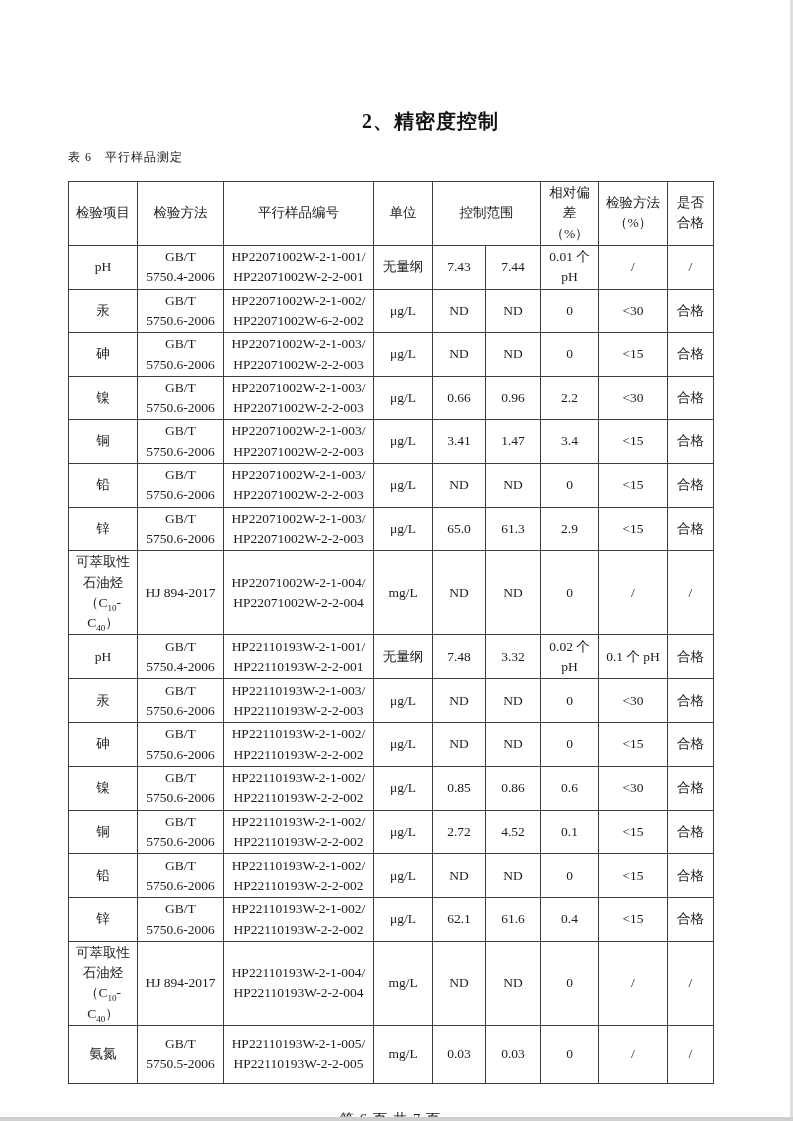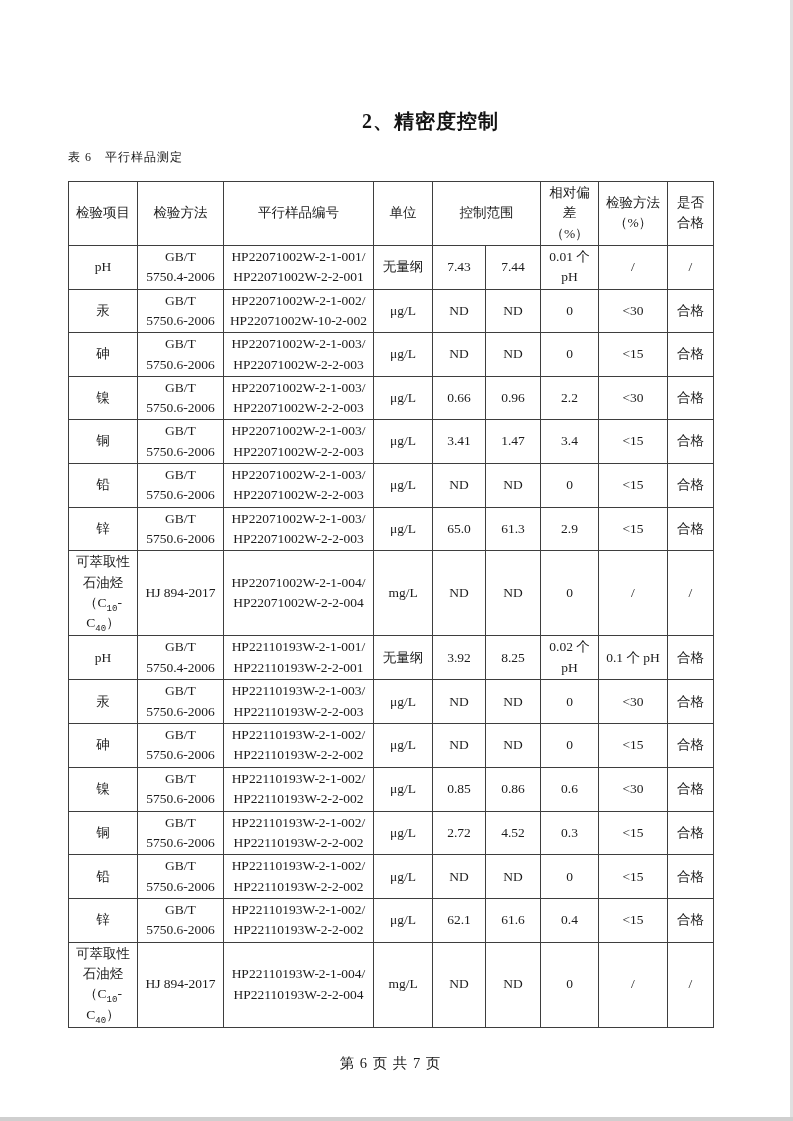--- a/index.html
+++ b/index.html
@@ -37,21 +37,21 @@
     text-align:center;
     vertical-align:middle;
     white-space:pre-line;
     padding:1px 2px;
     font-size:13.5px;
     line-height:1.5;
     font-weight:normal;
     color:#1c1c1c;
   }
   table.data-table thead tr{height:47px;}
-  table.data-table sub{font-size:9px;line-height:1;font-family:Liberation Mono, monospace;}
+  table.data-table sub{font-size:9px;line-height:1;}
   .footer{
     width:645px;
     margin:26px 0 0 68px;
     text-align:center;
     font-size:14.5px;
     letter-spacing:1px;
     color:#181818;
   }
   .edge-right{
     position:absolute;top:0;right:0;
@@ -113,21 +113,21 @@
           <td>0.01 个
 pH</td>
           <td>/</td>
           <td>/</td>
         </tr>
         <tr style="height: 43px;">
           <td>汞</td>
           <td>GB/T
 5750.6-2006</td>
           <td>HP22071002W-2-1-002/
-HP22071002W-10-2-002</td>
+HP22071002W-6-2-002</td>
           <td>μg/L</td>
           <td>ND</td>
           <td>ND</td>
           <td>0</td>
           <td>&lt;30</td>
           <td>合格</td>
         </tr>
         <tr style="height: 43px;">
           <td>砷</td>
           <td>GB/T
@@ -207,22 +207,22 @@
           <td>/</td>
           <td>/</td>
         </tr>
         <tr style="height: 44px;">
           <td>pH</td>
           <td>GB/T
 5750.4-2006</td>
           <td>HP22110193W-2-1-001/
 HP22110193W-2-2-001</td>
           <td>无量纲</td>
-          <td>3.92</td>
-          <td>8.25</td>
+          <td>7.48</td>
+          <td>3.32</td>
           <td>0.02 个
 pH</td>
           <td>0.1 个 pH</td>
           <td>合格</td>
         </tr>
         <tr style="height: 44px;">
           <td>汞</td>
           <td>GB/T
 5750.6-2006</td>
           <td>HP22110193W-2-1-003/
@@ -262,21 +262,21 @@
         </tr>
         <tr style="height: 43px;">
           <td>铜</td>
           <td>GB/T
 5750.6-2006</td>
           <td>HP22110193W-2-1-002/
 HP22110193W-2-2-002</td>
           <td>μg/L</td>
           <td>2.72</td>
           <td>4.52</td>
-          <td>0.3</td>
+          <td>0.1</td>
           <td>&lt;15</td>
           <td>合格</td>
         </tr>
         <tr style="height: 44px;">
           <td>铅</td>
           <td>GB/T
 5750.6-2006</td>
           <td>HP22110193W-2-1-002/
 HP22110193W-2-2-002</td>
           <td>μg/L</td>
@@ -306,20 +306,33 @@
           <td>HJ 894-2017</td>
           <td>HP22110193W-2-1-004/
 HP22110193W-2-2-004</td>
           <td>mg/L</td>
           <td>ND</td>
           <td>ND</td>
           <td>0</td>
           <td>/</td>
           <td>/</td>
         </tr>
+        <tr style="height: 58px;">
+          <td>氨氮</td>
+          <td>GB/T
+5750.5-2006</td>
+          <td>HP22110193W-2-1-005/
+HP22110193W-2-2-005</td>
+          <td>mg/L</td>
+          <td>0.03</td>
+          <td>0.03</td>
+          <td>0</td>
+          <td>/</td>
+          <td>/</td>
+        </tr>
       </tbody>
   </table>
 
   <div class="footer">第 6 页 共 7 页</div>
 
   <div class="edge-right"></div>
   <div class="edge-bottom"></div>
 
 </div>
 

